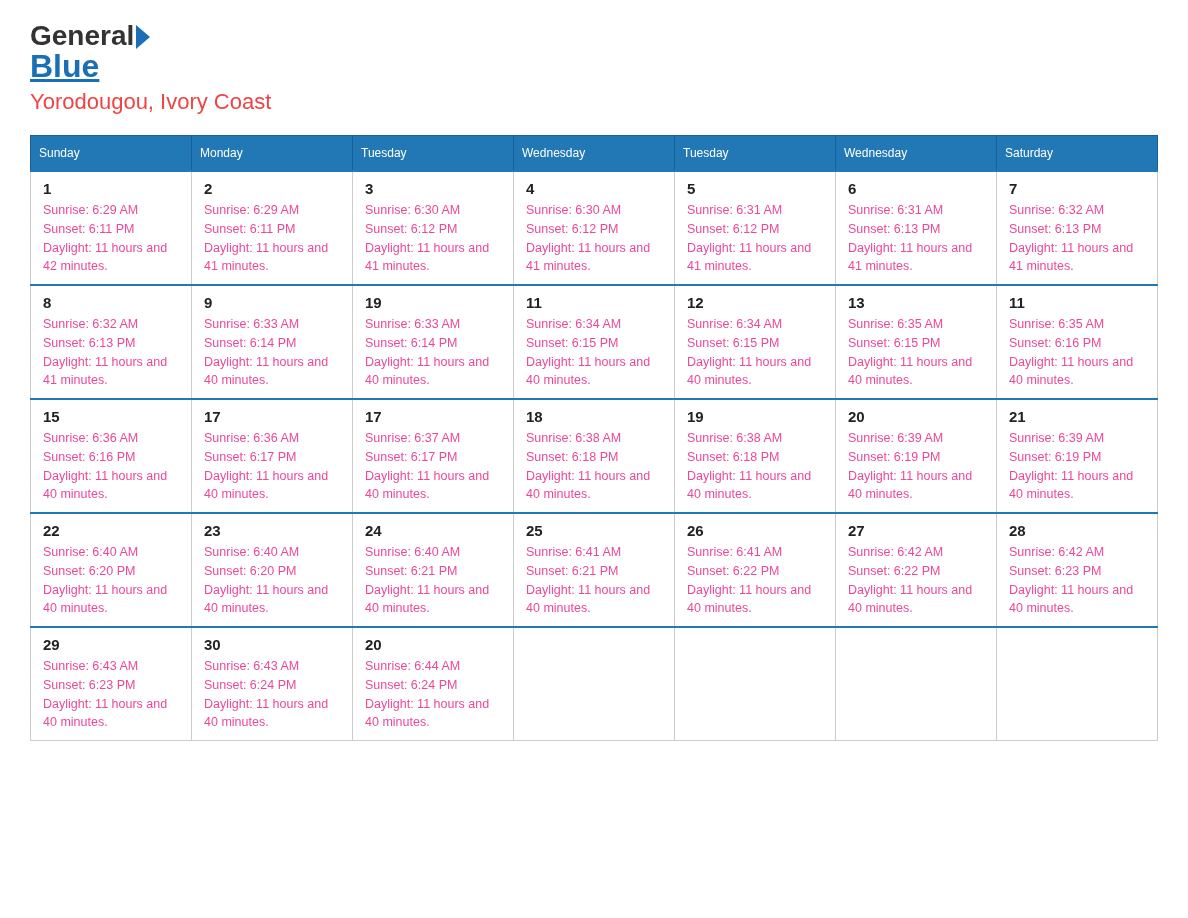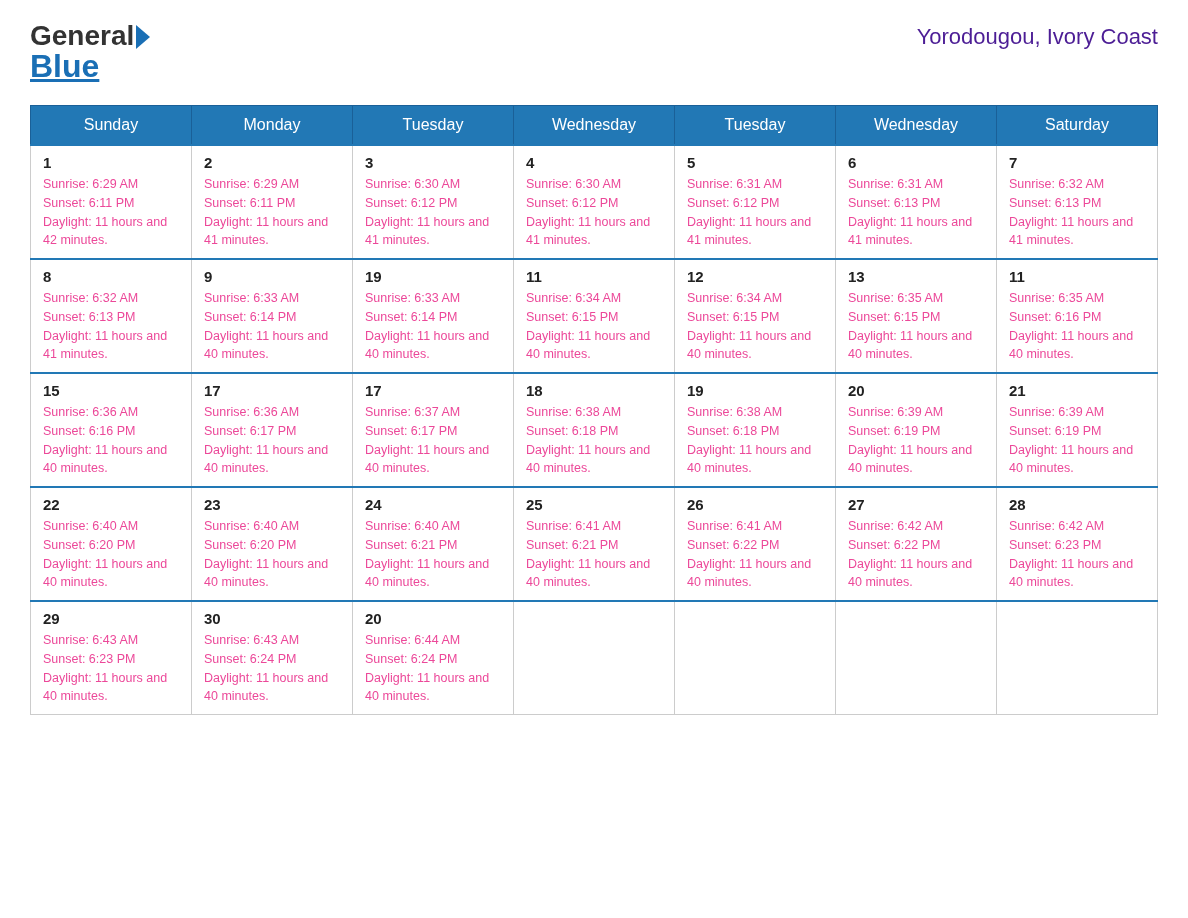--- a/index.html
+++ b/index.html
@@ -8,20 +8,21 @@
       background: #ffffff;
       width: 1188px;
       min-height: 918px;
       padding: 20px 30px;
     }
     .header {
       display: flex;
       justify-content: space-between;
       align-items: flex-start;
       margin-bottom: 20px;
+      flex-direction: column;
     }
     .logo {
       display: flex;
       align-items: center;
       gap: 0px;
     }
     .logo-text-general {
       font-size: 28px;
       font-weight: bold;
       color: #333;
@@ -49,33 +50,33 @@
       text-align: right;
     }
     .month-year {
       font-size: 52px;
       font-weight: bold;
       color: #222;
       line-height: 1.1;
     }
     .location {
       font-size: 22px;
-      color: #4c1d95;
+      color: #ef4444;
       margin-top: 4px;
     }
     table {
       width: 100%;
       border-collapse: collapse;
     }
     thead tr th {
       background-color: #2278b5;
       color: white;
-      padding: 10px 16px;
-      text-align: center;
-      font-size: 16px;
+      padding: 10px 8px;
+      text-align: left;
+      font-size: 12px;
       font-weight: normal;
       border: 1px solid #1a6098;
     }
     tbody tr td {
       vertical-align: top;
       padding: 8px 12px;
       border: 1px solid #ccc;
       border-top: 2px solid #2278b5;
       font-size: 13px;
       color: #333;

